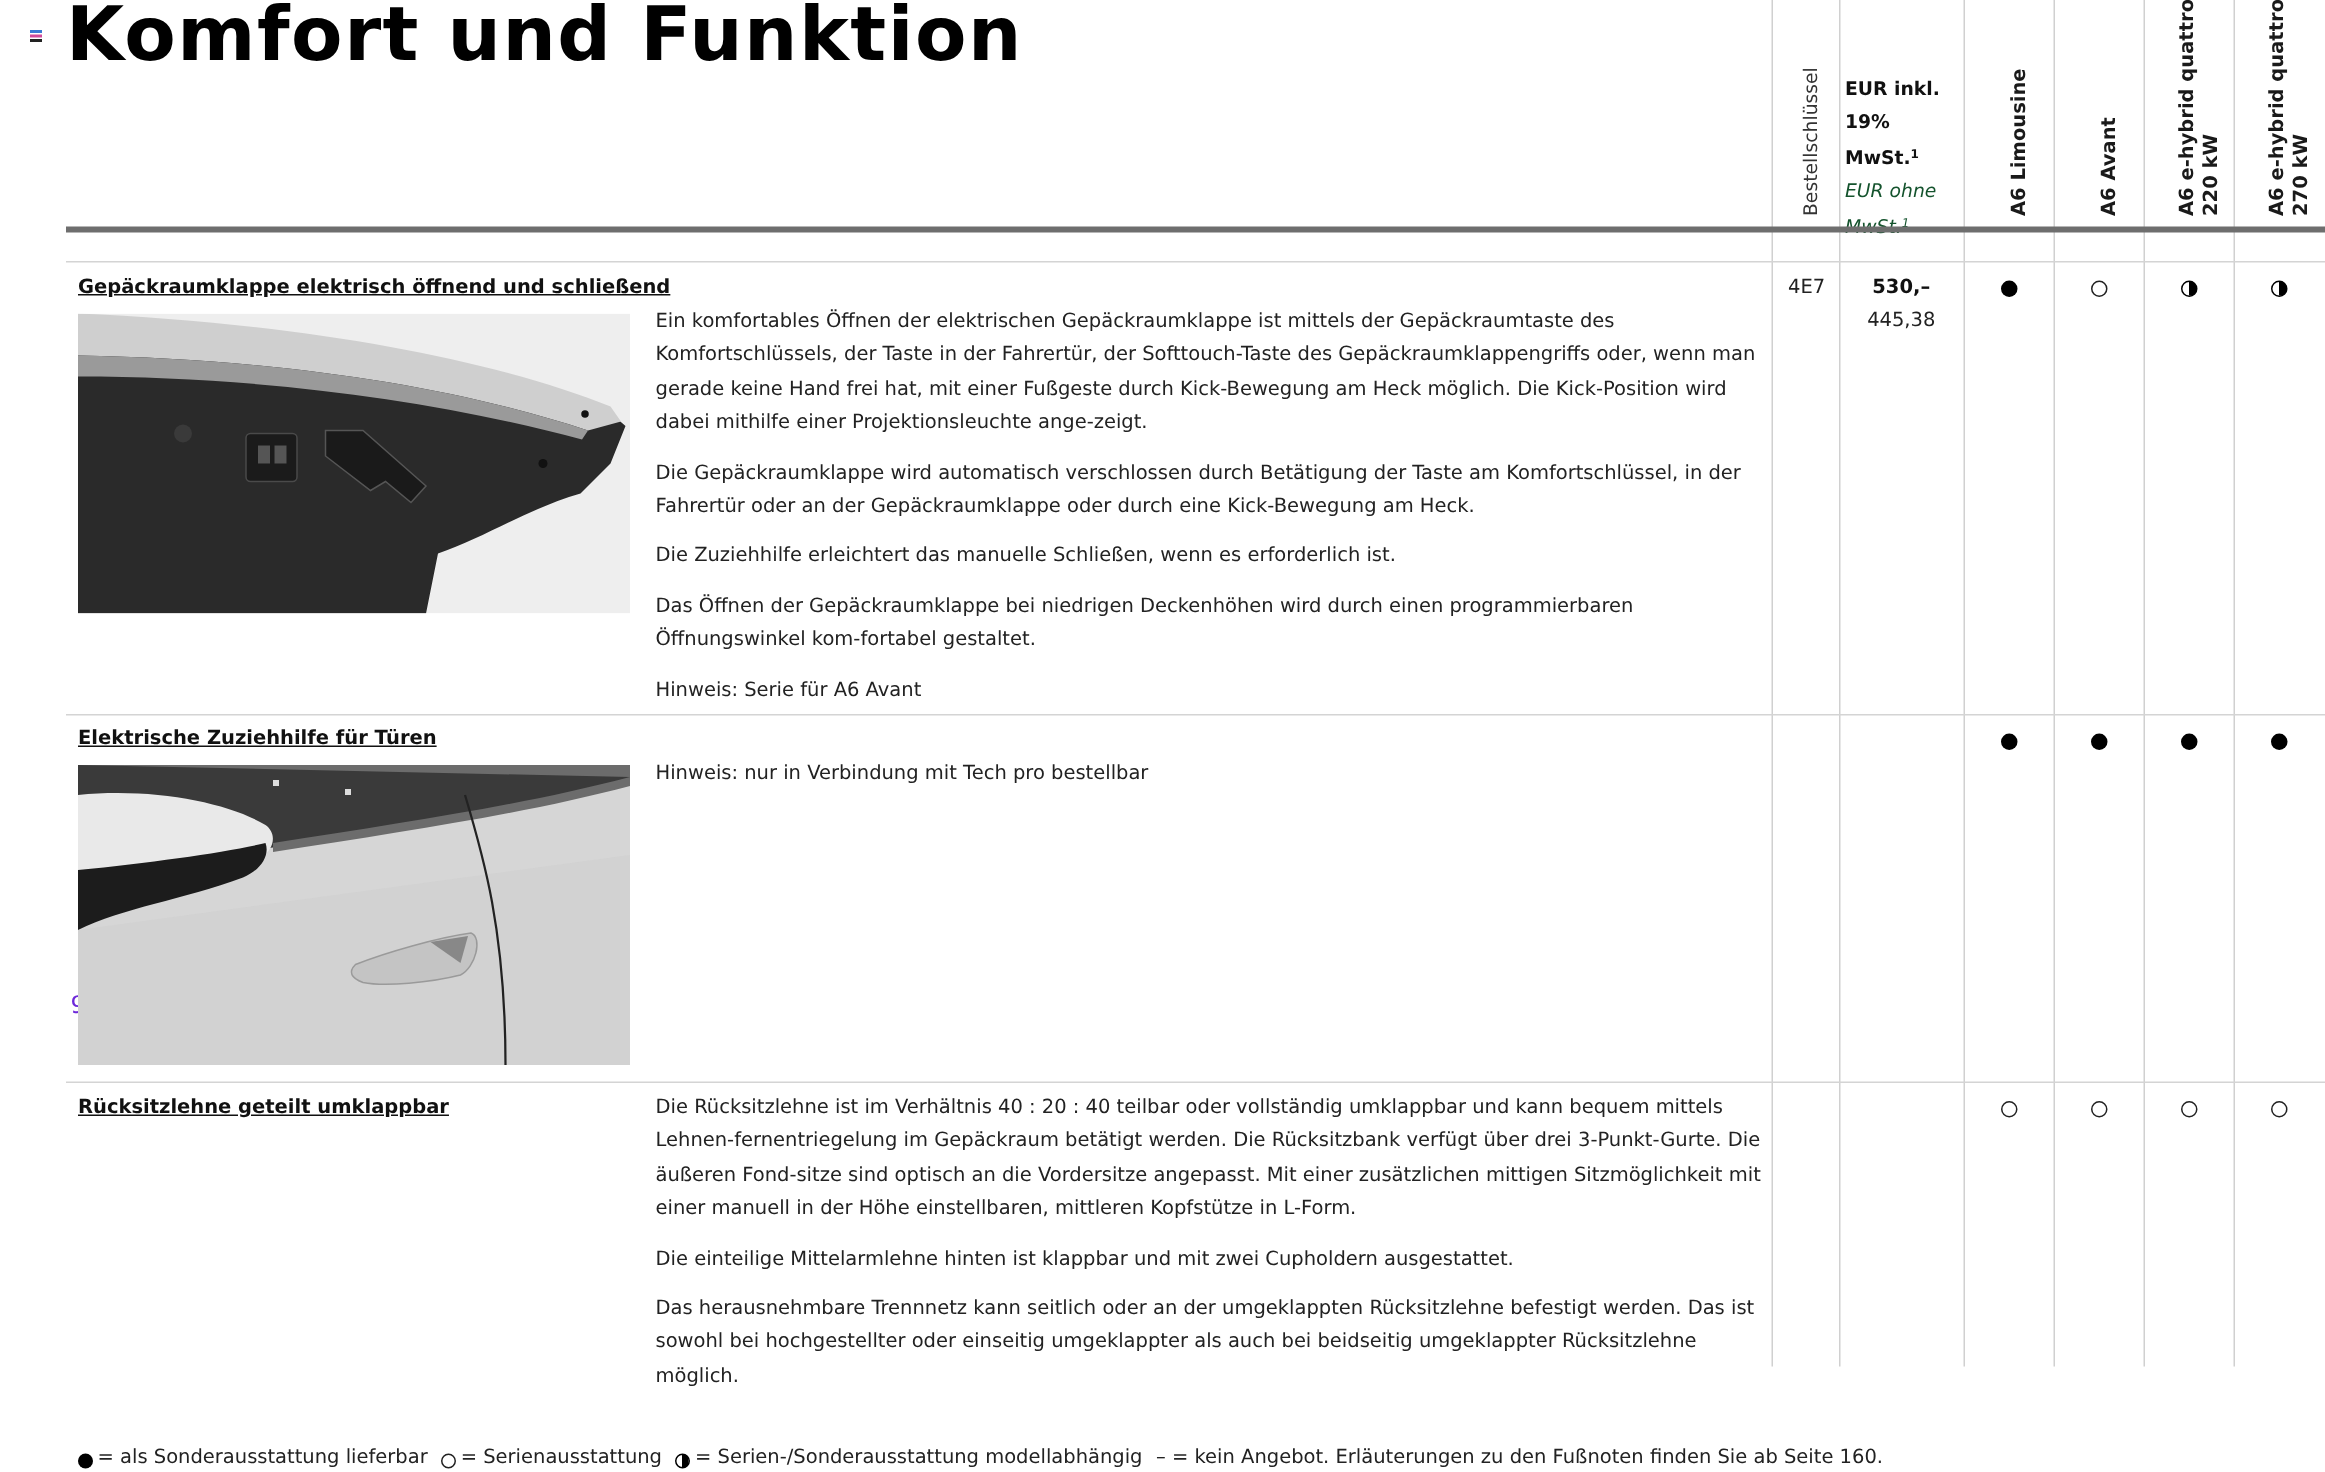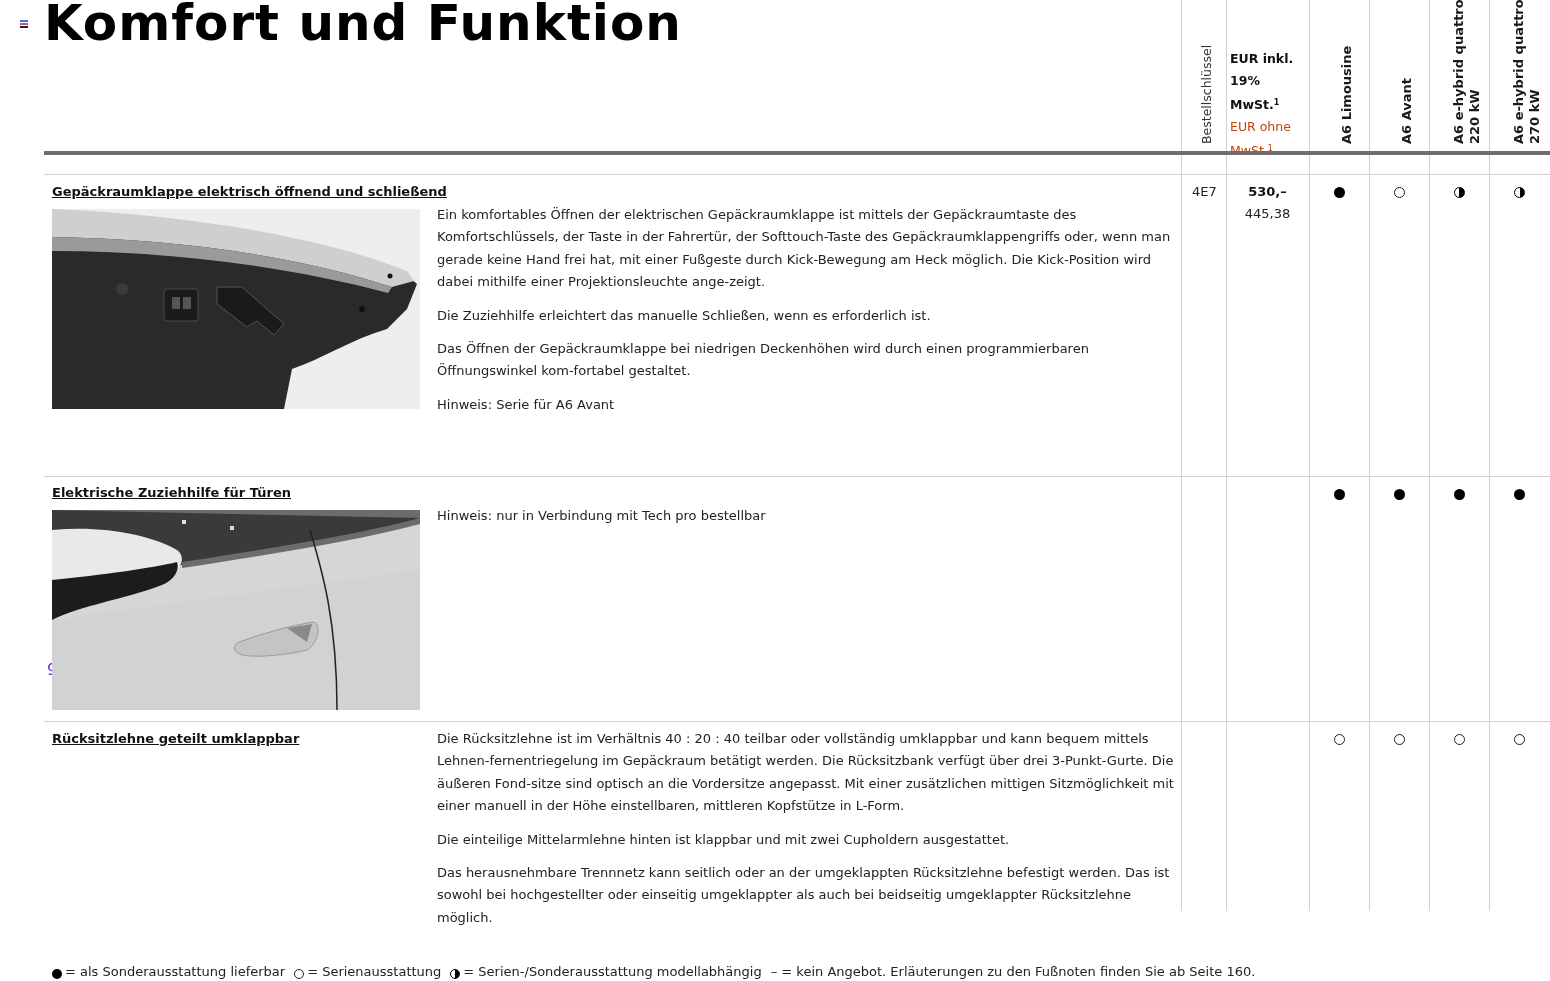--- a/index.html
+++ b/index.html
@@ -17,21 +17,21 @@
   .vline { position: absolute; top: 0; width: 1px; height: 911px; background: #d0d0d0; }
 
   .hdr-rot { position: absolute; bottom: 837px; width: 60px; height: 140px; }
   .hdr-rot span { position: absolute; left: 50%; bottom: 0; transform-origin: left bottom; transform: rotate(-90deg) translate(0, 50%); white-space: nowrap; font-size: 13px; line-height: 16px; }
   .hdr-rot span.bold { font-weight: bold; }
   .hdr-key { left: 1181px; width: 45px; }
   .hdr-key span { color: #333; font-size: 12.5px; }
 
   .hdr-price { position: absolute; left: 1230px; top: 48px; width: 80px; font-size: 12.5px; line-height: 22px; }
   .hdr-price .b { font-weight: bold; color: #111; }
-  .hdr-price .n { color: #c2410c; }
+  .hdr-price .n { color: #14532d; font-style: italic; }
   sup { font-size: 8px; vertical-align: 4px; }
 
   .row-sep { position: absolute; left: 44px; width: 1506px; height: 1px; background: #d4d4d4; }
 
   .feat-title { position: absolute; left: 52px; font-size: 13px; font-weight: bold; color: #111; white-space: nowrap; text-decoration: underline; }
   .feat-img { position: absolute; left: 52px; width: 368px; height: 200px; overflow: hidden; }
 
   .desc { position: absolute; left: 437px; width: 740px; font-size: 13px; line-height: 22.4px; color: #222; }
   .desc p { margin-bottom: 11px; }
 
@@ -110,20 +110,21 @@
       <rect x="120" y="88" width="8" height="12" fill="#555"></rect>
       <rect x="131" y="88" width="8" height="12" fill="#555"></rect>
       <path d="M165,78 L190,78 L232,115 L222,126 L205,112 L195,118 L165,95 Z" fill="#1a1a1a" stroke="#555"></path>
       <circle cx="70" cy="80" r="6" fill="#3a3a3a"></circle>
       <circle cx="338" cy="67" r="2.5" fill="#111"></circle>
       <circle cx="310" cy="100" r="3" fill="#111"></circle>
     </svg>
   </div>
   <div class="desc" style="top:204px">
     <p>Ein komfortables Öffnen der elektrischen Gepäckraumklappe ist mittels der Gepäckraumtaste des Komfortschlüssels, der Taste in der Fahrertür, der Softtouch-Taste des Gepäckraumklappengriffs oder, wenn man gerade keine Hand frei hat, mit einer Fußgeste durch Kick-Bewegung am Heck möglich. Die Kick-Position wird dabei mithilfe einer Projektionsleuchte ange-zeigt.</p>
+    <p>Die Gepäckraumklappe wird automatisch verschlossen durch Betätigung der Taste am Komfortschlüssel, in der Fahrertür oder an der Gepäckraumklappe oder durch eine Kick-Bewegung am Heck.</p>
     <p>Die Zuziehhilfe erleichtert das manuelle Schließen, wenn es erforderlich ist.</p>
     <p>Das Öffnen der Gepäckraumklappe bei niedrigen Deckenhöhen wird durch einen programmierbaren Öffnungswinkel kom-fortabel gestaltet.</p>
     <p>Hinweis: Serie für A6 Avant</p>
   </div>
   <div class="code" style="top:184px">4E7</div>
   <div class="price" style="top:181px">
     <div class="gross">530,–</div>
     <div>445,38</div>
   </div>
   <div class="mark full" style="left:1334px;top:187px"></div>

